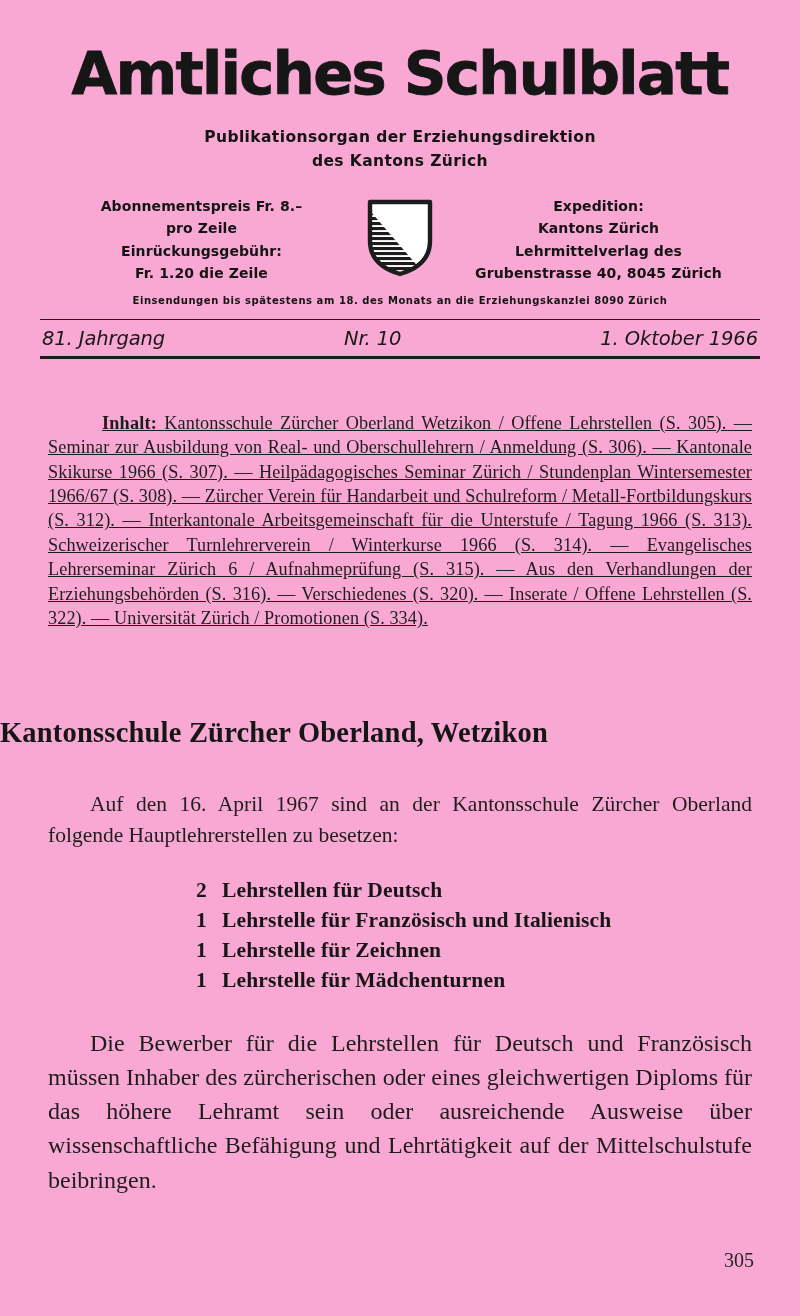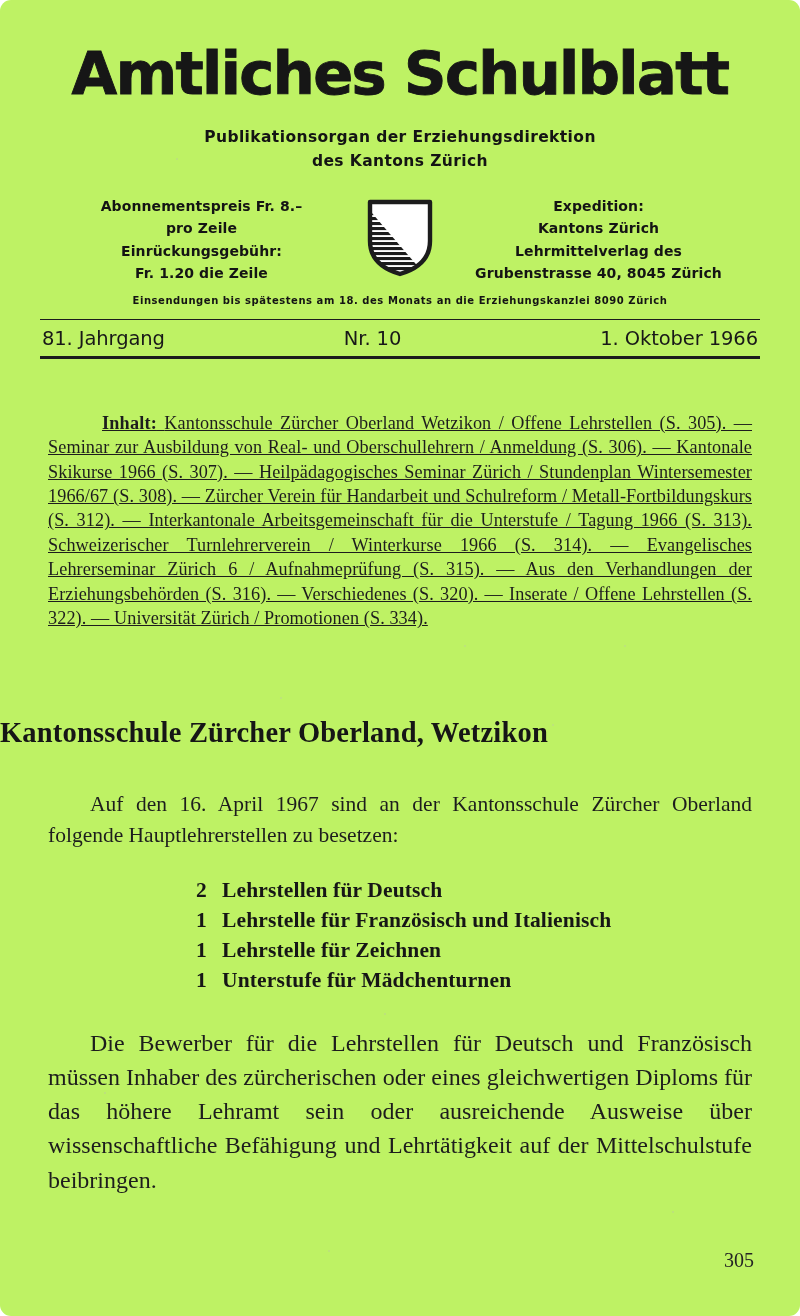--- a/index.html
+++ b/index.html
@@ -12,22 +12,21 @@
     height: 1316px;
     position: relative;
     font-family: "Liberation Serif", serif;
     color: #1a1a1a;
     overflow: hidden;
   }
 
   .page {
     position: absolute;
     inset: 0;
-    background: #bef264;
-    border-radius: 11px;
+    background: #f9a8d4;
   }
 
   
   .masthead {
     padding-top: 44px;
   }
   .masthead-title {
     font-family: "DejaVu Sans", sans-serif;
     font-weight: bold;
     font-size: 59px;
@@ -103,20 +102,21 @@
   }
   .issue-line {
     display: flex;
     align-items: baseline;
     justify-content: space-between;
     font-family: "DejaVu Sans", sans-serif;
     font-size: 19.5px;
     color: #181818;
     padding: 7px 2px 6px 2px;
     letter-spacing: -0.1px;
+    font-style: italic;
   }
   .issue-line .mid { flex: 0 0 auto; margin-left: -20px; }
 
   
   .contents {
     margin: 52px 48px 0 48px;
     font-family: "Liberation Serif", serif;
     font-size: 18.2px;
     line-height: 1.345;
     text-align: justify;
@@ -276,21 +276,21 @@
     <li>
       <span class="count">2</span><span>Lehrstellen für Deutsch</span>
     </li>
     <li>
       <span class="count">1</span><span>Lehrstelle für Französisch und Italienisch</span>
     </li>
     <li>
       <span class="count">1</span><span>Lehrstelle für Zeichnen</span>
     </li>
     <li>
-      <span class="count">1</span><span>Unterstufe für Mädchenturnen</span>
+      <span class="count">1</span><span>Lehrstelle für Mädchenturnen</span>
     </li>
   </ul>
 
   <p class="article-body">Die Bewerber für die Lehrstellen für Deutsch und Französisch müssen Inhaber des zürcherischen oder eines gleichwertigen Diploms für das höhere Lehramt sein oder ausreichende Ausweise über wissenschaftliche Befähigung und Lehrtätigkeit auf der Mittelschulstufe beibringen.</p>
 
   <div class="folio">305</div>
 
   <div class="speckles">
     <i style="left:22%;top:12%"></i>
     <i style="left:58%;top:49%"></i>

